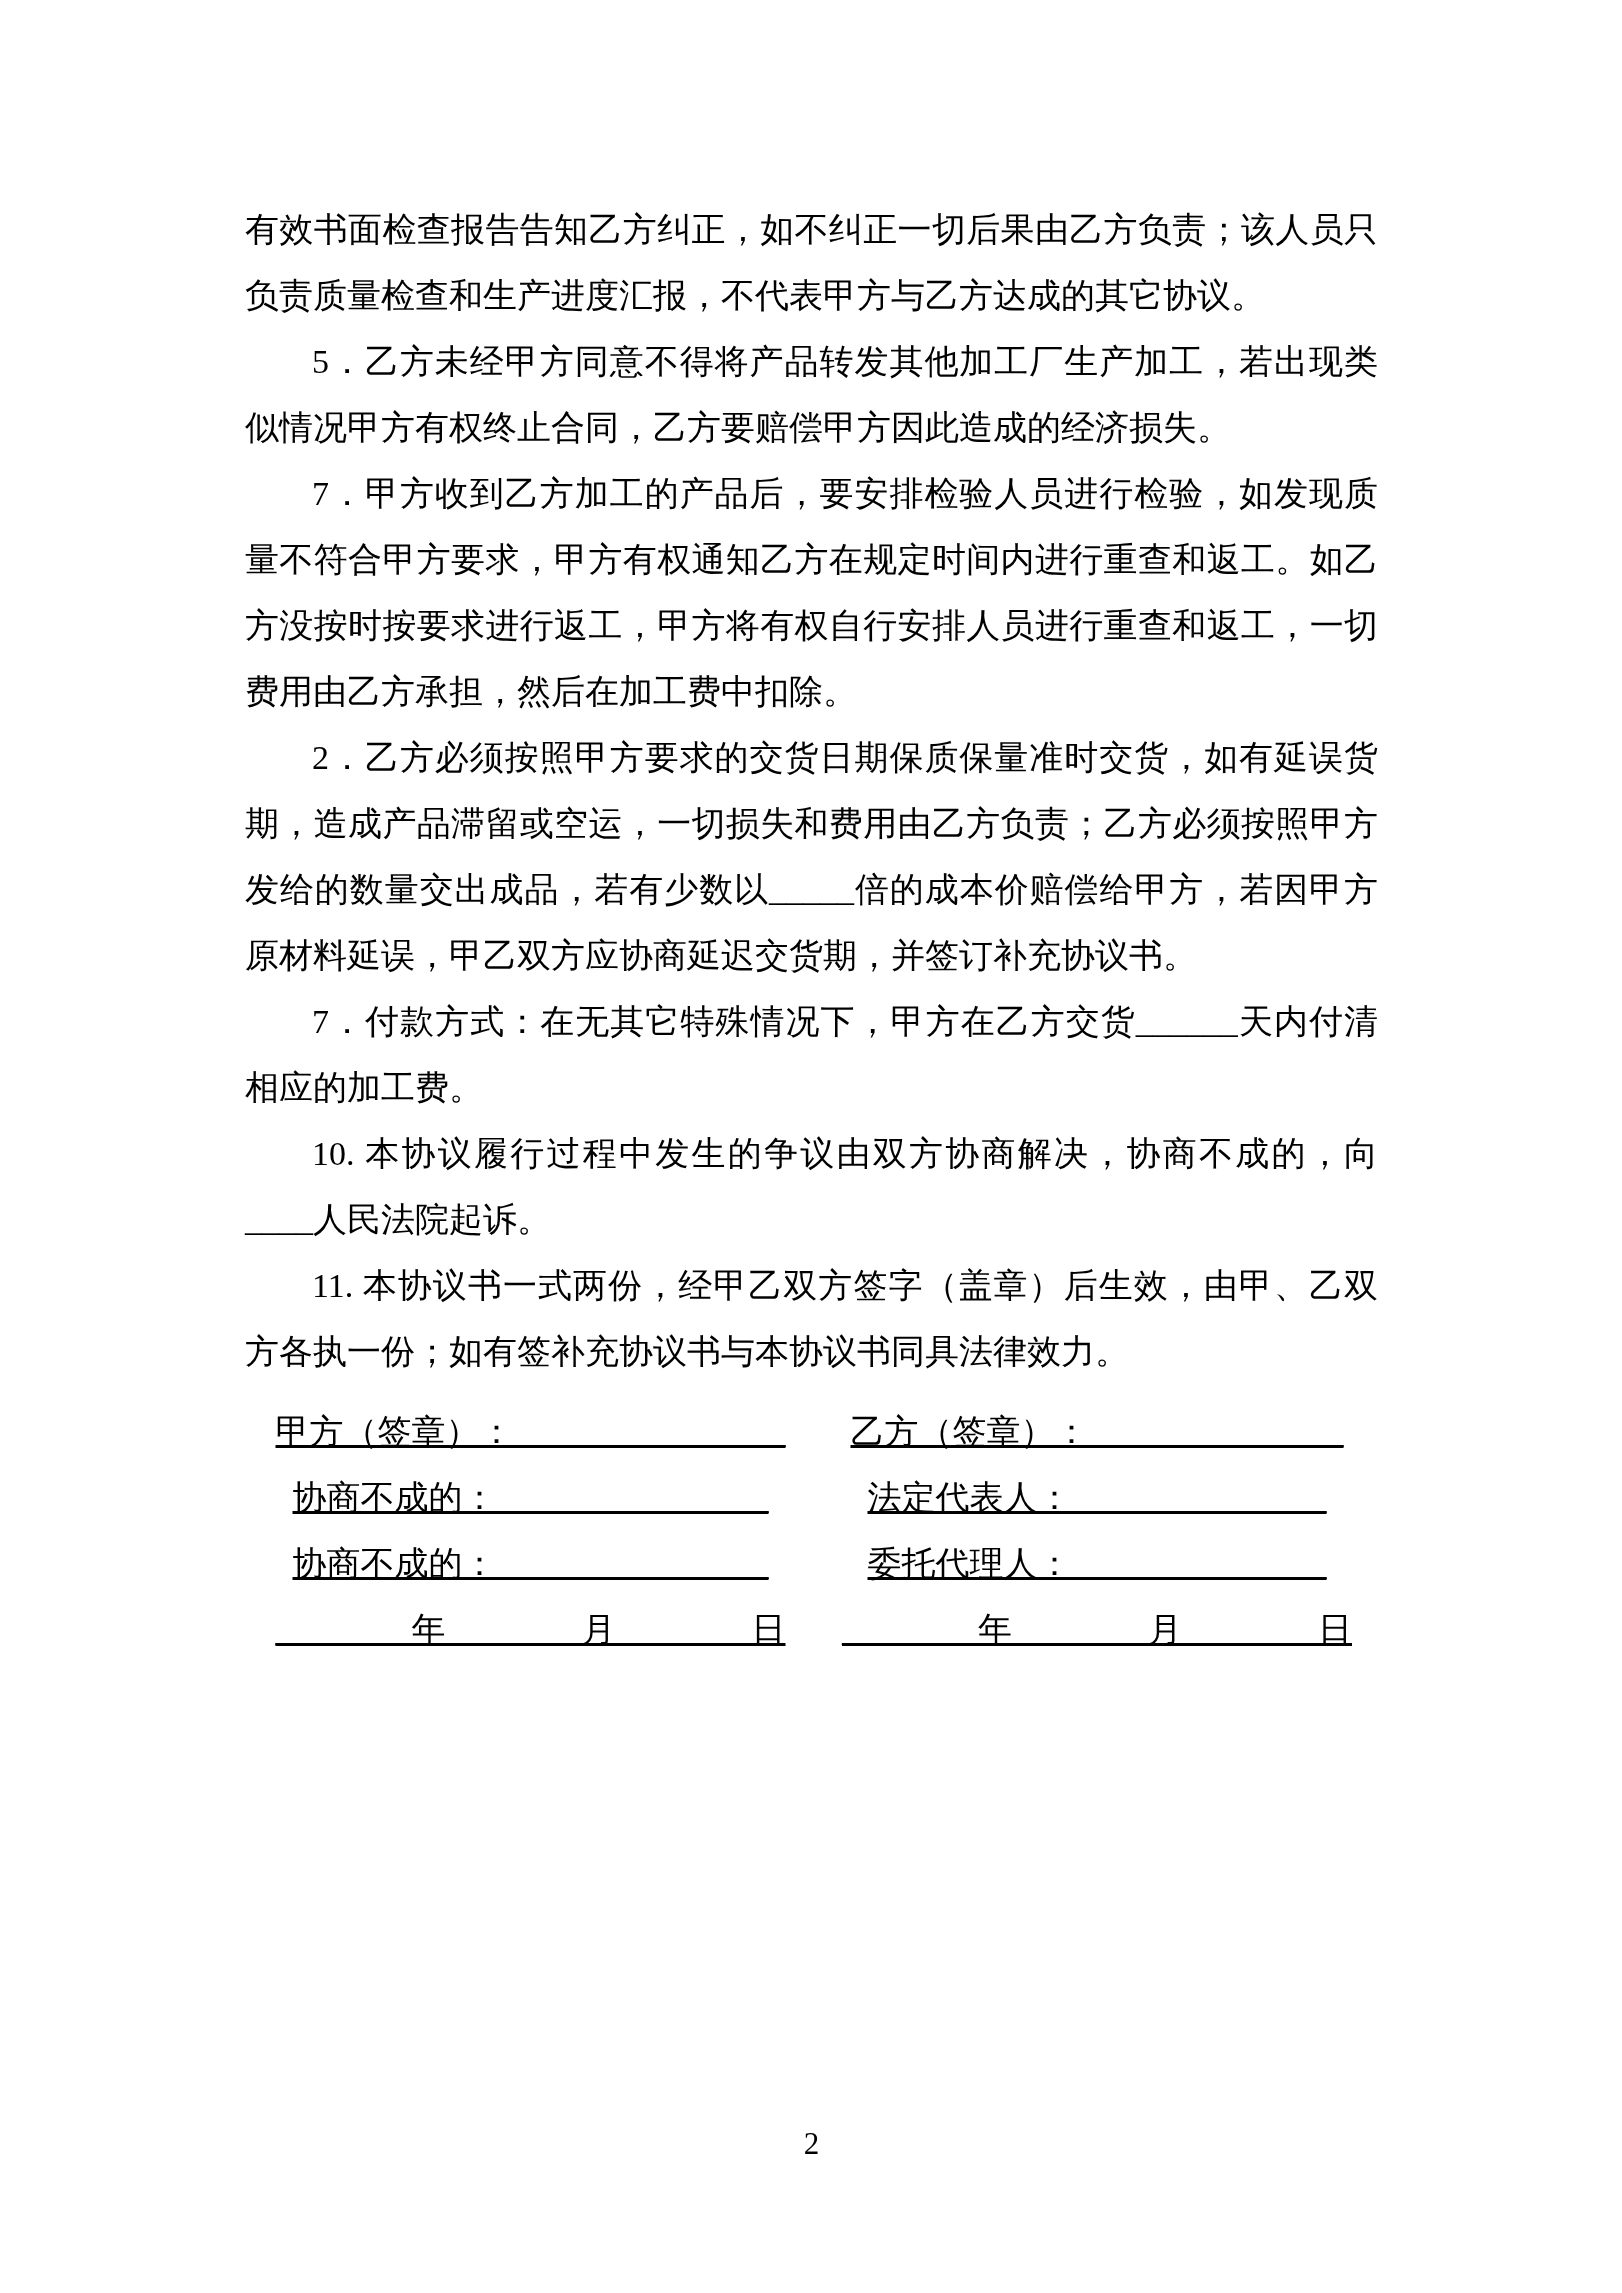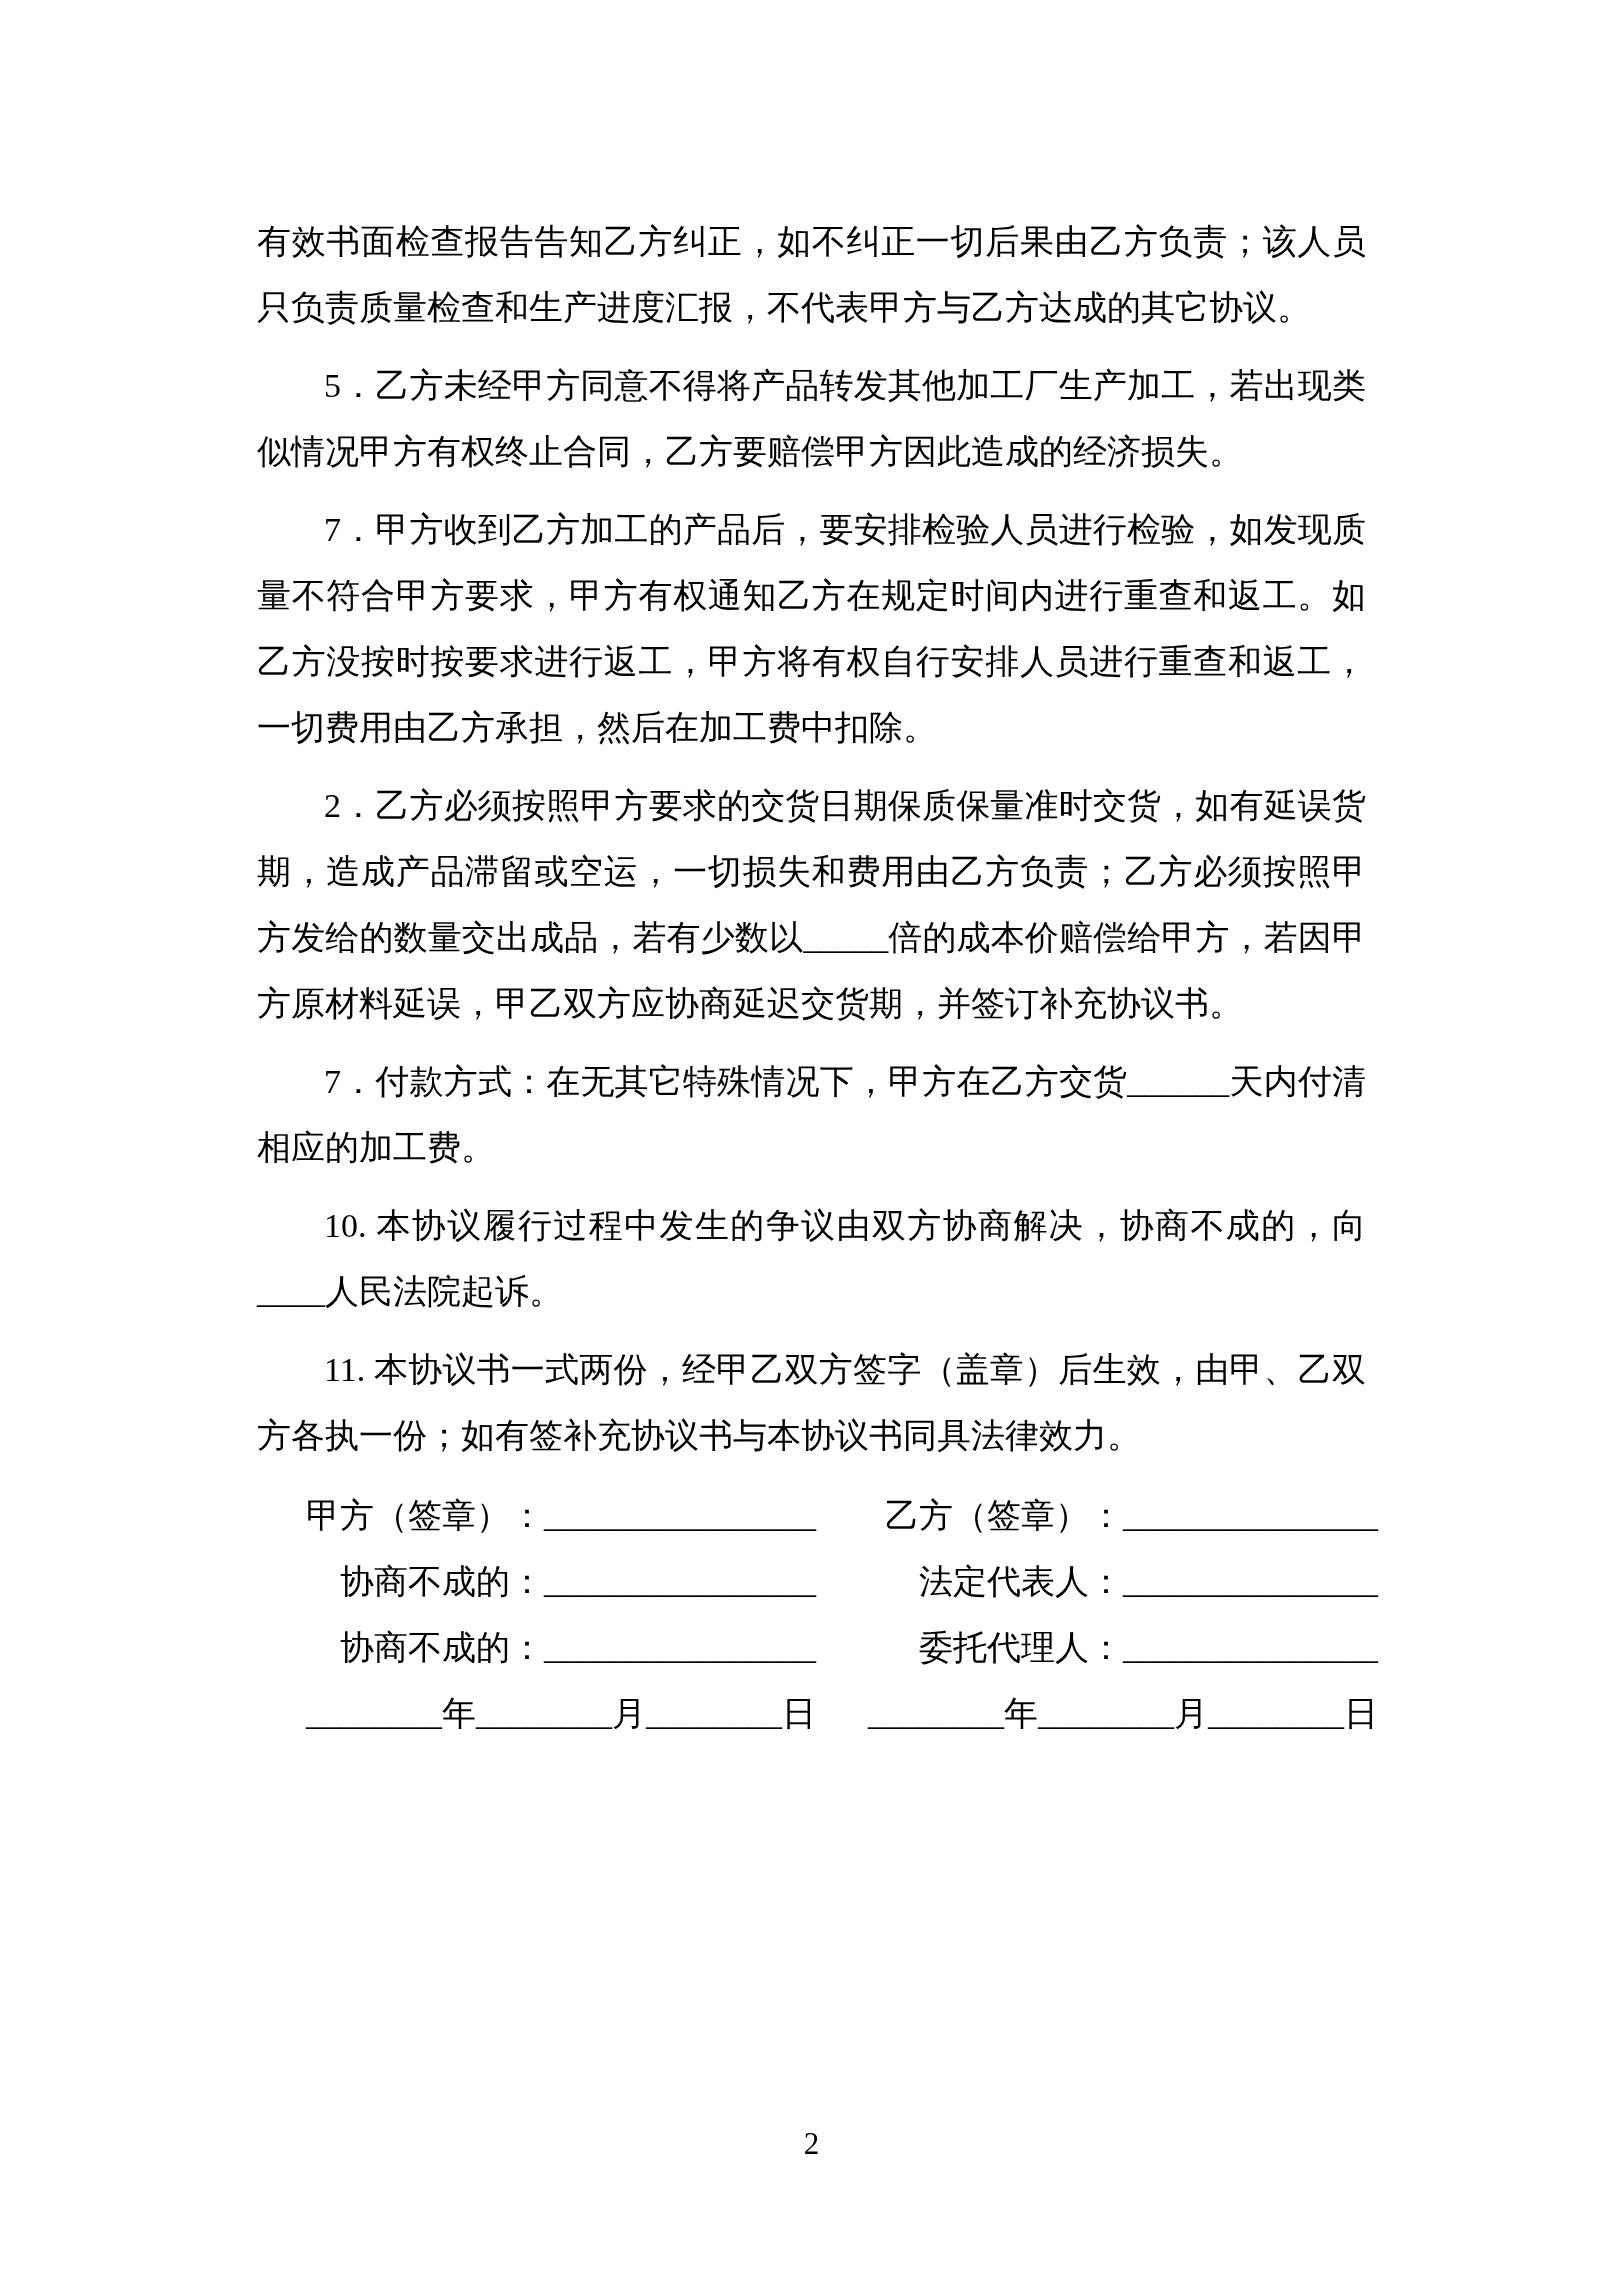--- a/index.html
+++ b/index.html
@@ -20,29 +20,30 @@
     position: absolute;
     left: 245px;
     top: 197px;
     width: 1133px;
     font-size: 34px;
     line-height: 66px;
     text-align: justify;
     text-justify: inter-ideograph;
   }
   .clause {
-    margin: 12px;
+    margin: 0;
     padding: 0;
   }
   .clause.indent {
     text-indent: 67px;
   }
   .signature {
     margin-top: 13.6px;
-    text-align: right;
+    text-align: center;
+    text-decoration: underline;
   }
   .sig-row {
     display: grid;
     grid-template-columns: 571px auto;
   }
   .sig-cell {
     white-space: nowrap;
   }
   .page-number {
     position: absolute;

